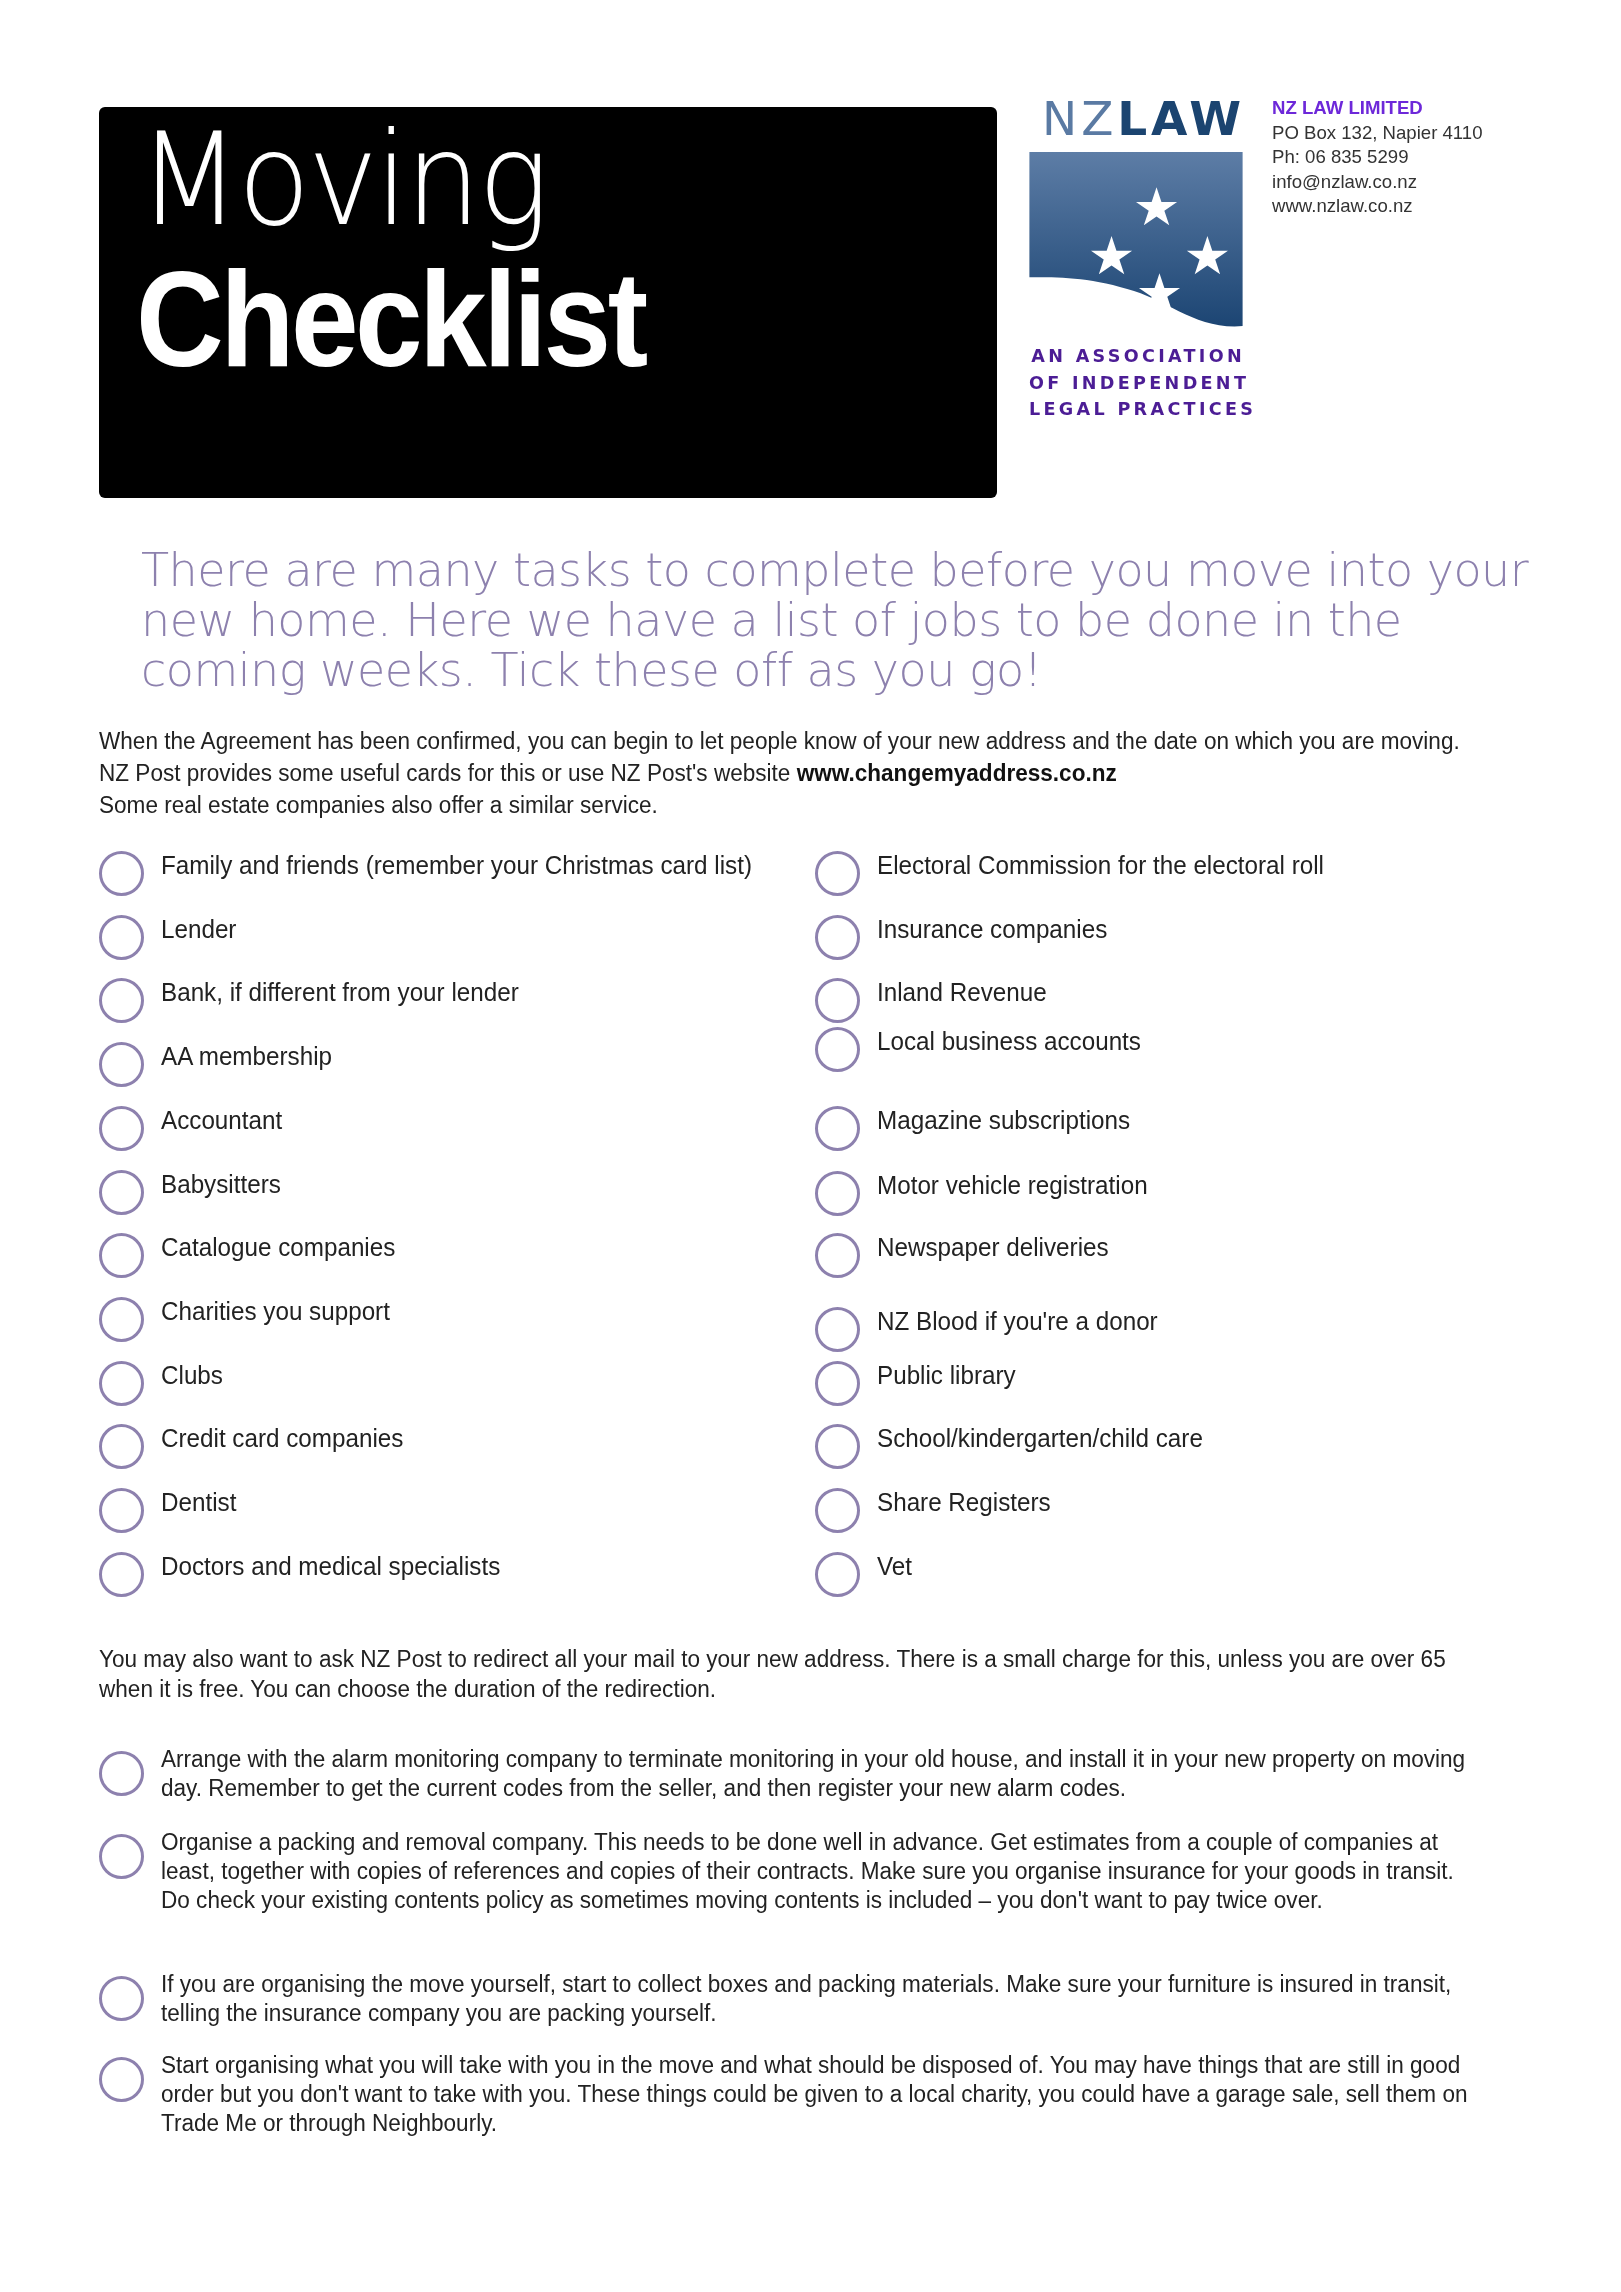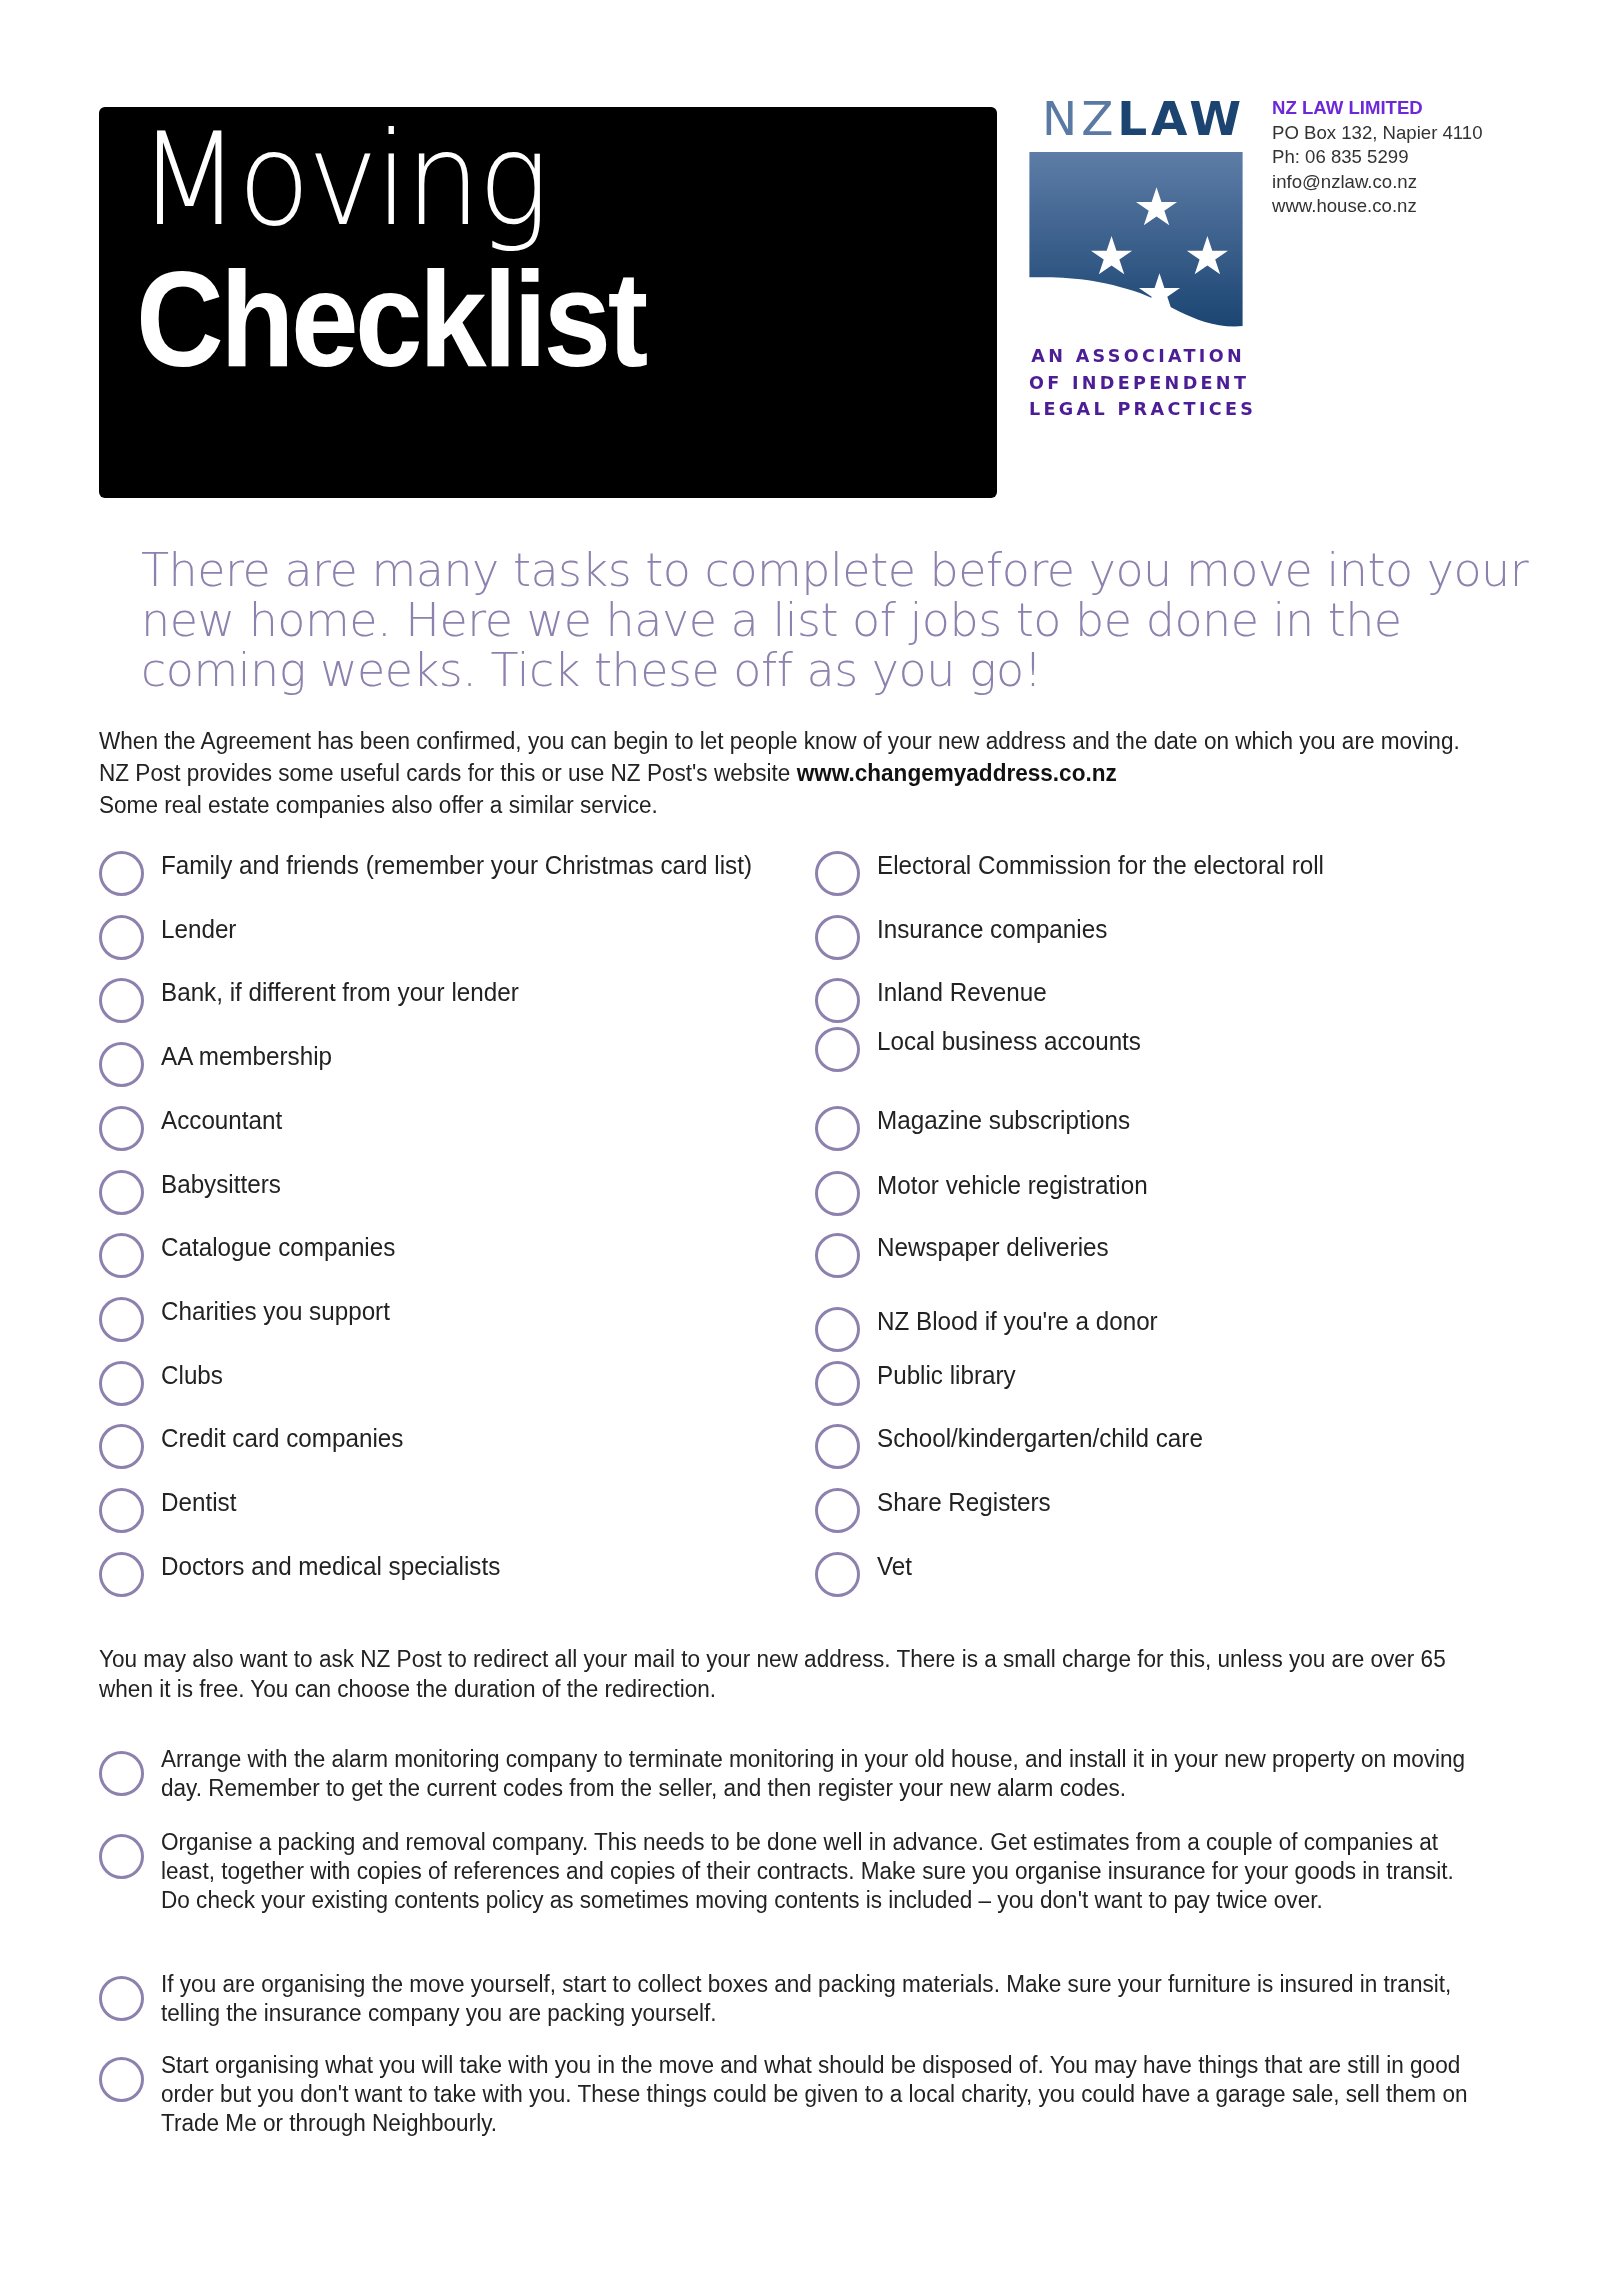--- a/index.html
+++ b/index.html
@@ -113,21 +113,21 @@
     <div>OF INDEPENDENT</div>
     <div>LEGAL PRACTICES</div>
   </div>
 </div>
 
 <div class="contact">
   <div class="company">NZ LAW LIMITED</div>
   <div>PO Box 132, Napier 4110</div>
   <div>Ph: 06 835 5299</div>
   <div>info@nzlaw.co.nz</div>
-  <div>www.house.co.nz</div>
+  <div>www.nzlaw.co.nz</div>
 </div>
 
 <div class="intro-heading">There are many tasks to complete before you move into your new home. Here we have a list of jobs to be done in the coming weeks. Tick these off as you go!</div>
 
 <div class="intro-body">
   <span>When the Agreement has been confirmed, you can begin to let people know of your new address and the date on which you are moving. NZ Post provides some useful cards for this or use NZ Post's website </span><span class="url">www.changemyaddress.co.nz</span><br>
   <span>Some real estate companies also offer a similar service.</span>
 </div>
 
 <div class="checklist">

